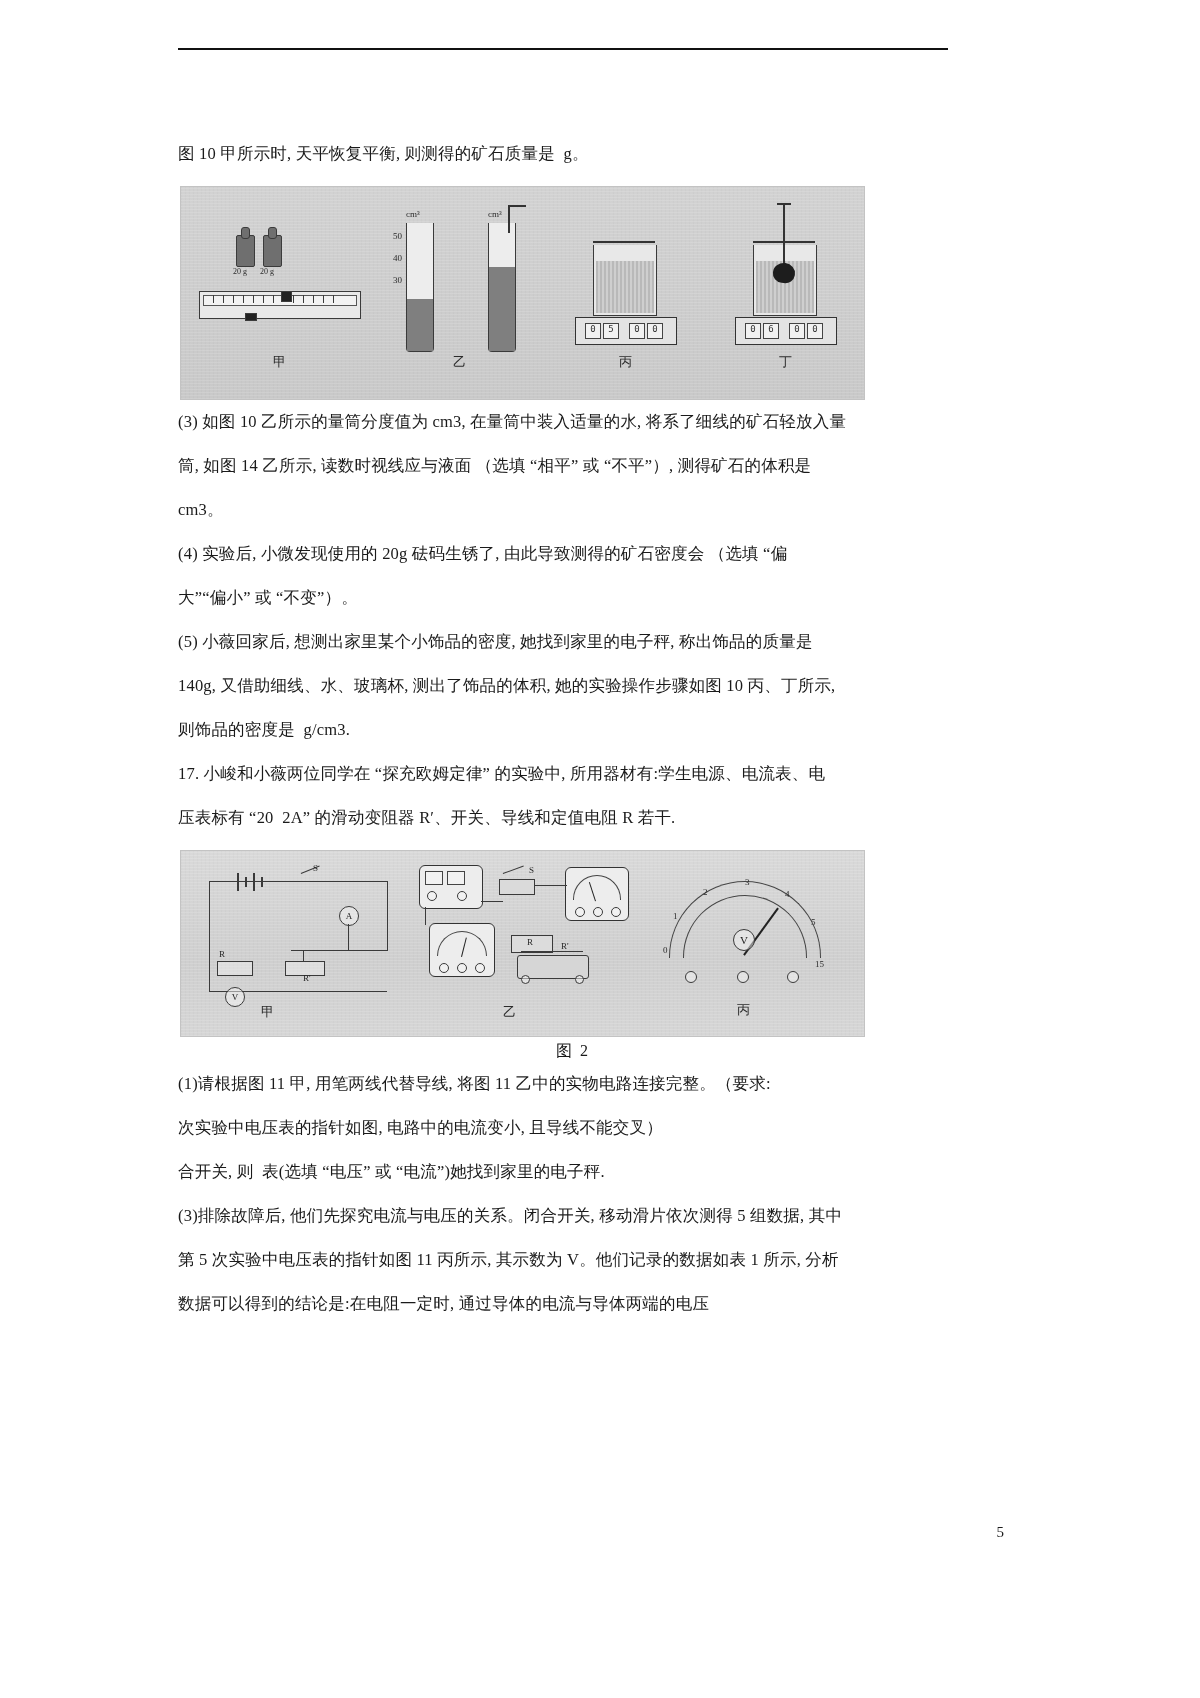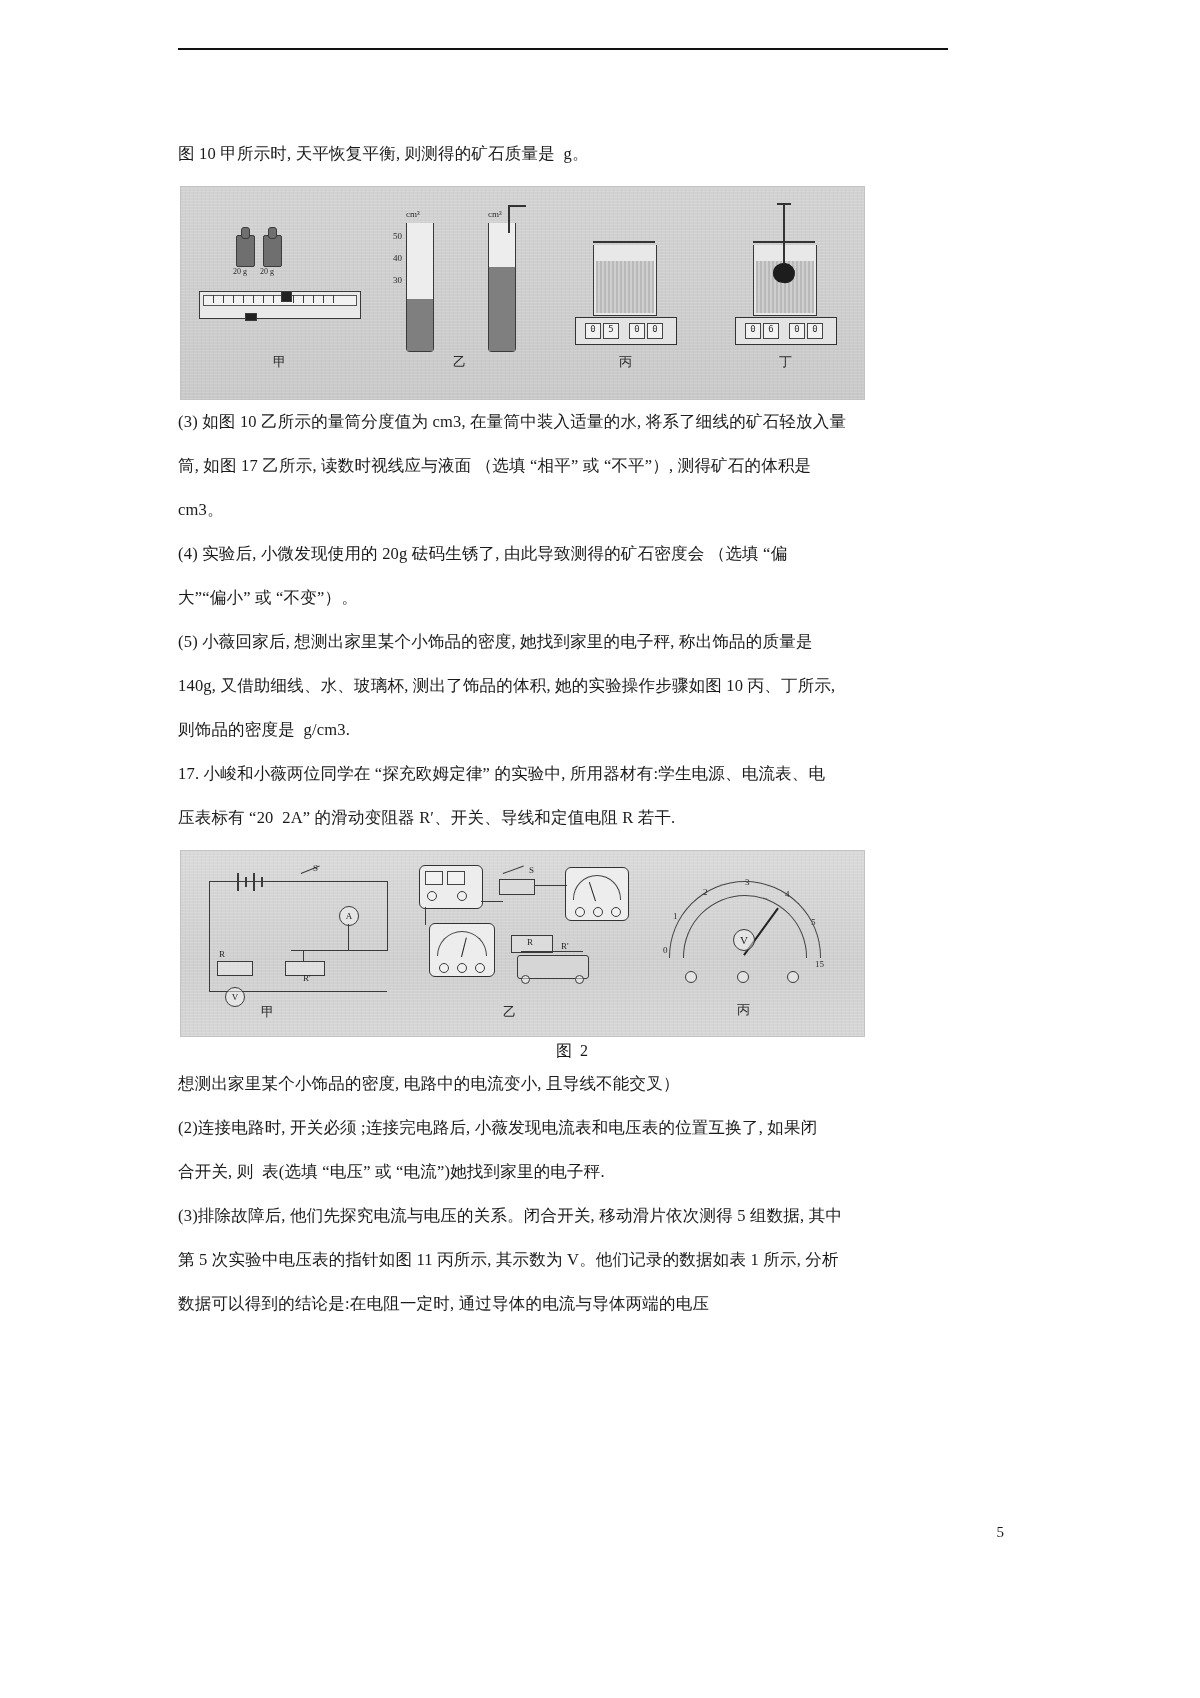--- a/index.html
+++ b/index.html
@@ -271,21 +271,21 @@
       <div class="scale-box" style="left:554px;top:130px;width:100px;height:26px;"></div>
       <div class="digit" style="left:564px;top:136px;width:14px;height:14px;">0</div>
       <div class="digit" style="left:582px;top:136px;width:14px;height:14px;">6</div>
       <div class="digit" style="left:608px;top:136px;width:14px;height:14px;">0</div>
       <div class="digit" style="left:626px;top:136px;width:14px;height:14px;">0</div>
       <div class="sub-label" style="left:598px;top:166px;">丁</div>
     </div>
 
 
     <p class="line">(3) 如图 10 乙所示的量筒分度值为 cm3, 在量筒中装入适量的水, 将系了细线的矿石轻放入量</p>
-    <p class="line">筒, 如图 17 乙所示, 读数时视线应与液面 （选填 “相平” 或 “不平”）, 测得矿石的体积是</p>
+    <p class="line">筒, 如图 14 乙所示, 读数时视线应与液面 （选填 “相平” 或 “不平”）, 测得矿石的体积是</p>
     <p class="line">cm3。</p>
     <p class="line">(4) 实验后, 小微发现使用的 20g 砝码生锈了, 由此导致测得的矿石密度会 （选填 “偏</p>
     <p class="line">大”“偏小” 或 “不变”）。</p>
     <p class="line">(5) 小薇回家后, 想测出家里某个小饰品的密度, 她找到家里的电子秤, 称出饰品的质量是</p>
     <p class="line">140g, 又借助细线、水、玻璃杯, 测出了饰品的体积, 她的实验操作步骤如图 10 丙、丁所示,</p>
     <p class="line">则饰品的密度是  g/cm3.</p>
     <p class="line">17. 小峻和小薇两位同学在 “探充欧姆定律” 的实验中, 所用器材有:学生电源、电流表、电</p>
     <p class="line">压表标有 “20  2A” 的滑动变阻器 R′、开关、导线和定值电阻 R 若干.</p>
 
     <div class="fig fig11">
@@ -362,22 +362,22 @@
       <div class="sub-label" style="left:630px;top:66px;font-size:9px;">5</div>
       <div class="sub-label" style="left:634px;top:108px;font-size:9px;">15</div>
       <div class="circ-circle" style="left:504px;top:120px;width:10px;height:10px;"></div>
       <div class="circ-circle" style="left:556px;top:120px;width:10px;height:10px;"></div>
       <div class="circ-circle" style="left:606px;top:120px;width:10px;height:10px;"></div>
       <div class="sub-label" style="left:556px;top:150px;">丙</div>
     </div>
 
     <div class="fig-caption">图 2</div>
 
-    <p class="line">想测出家里某个小饰品的密度, 电路中的电流变小, 且导线不能交叉）</p>
-    <p class="line">(2)连接电路时, 开关必须 ;连接完电路后, 小薇发现电流表和电压表的位置互换了, 如果闭</p>
+    <p class="line">(1)请根据图 11 甲, 用笔两线代替导线, 将图 11 乙中的实物电路连接完整。（要求:</p>
+    <p class="line">次实验中电压表的指针如图, 电路中的电流变小, 且导线不能交叉）</p>
     <p class="line">合开关, 则  表(选填 “电压” 或 “电流”)她找到家里的电子秤.</p>
     <p class="line">(3)排除故障后, 他们先探究电流与电压的关系。闭合开关, 移动滑片依次测得 5 组数据, 其中</p>
     <p class="line">第 5 次实验中电压表的指针如图 11 丙所示, 其示数为 V。他们记录的数据如表 1 所示, 分析</p>
     <p class="line">数据可以得到的结论是:在电阻一定时, 通过导体的电流与导体两端的电压</p>
   </div>
 
   <div class="pagenum">5</div>
 </div>
 
 </body></html>

